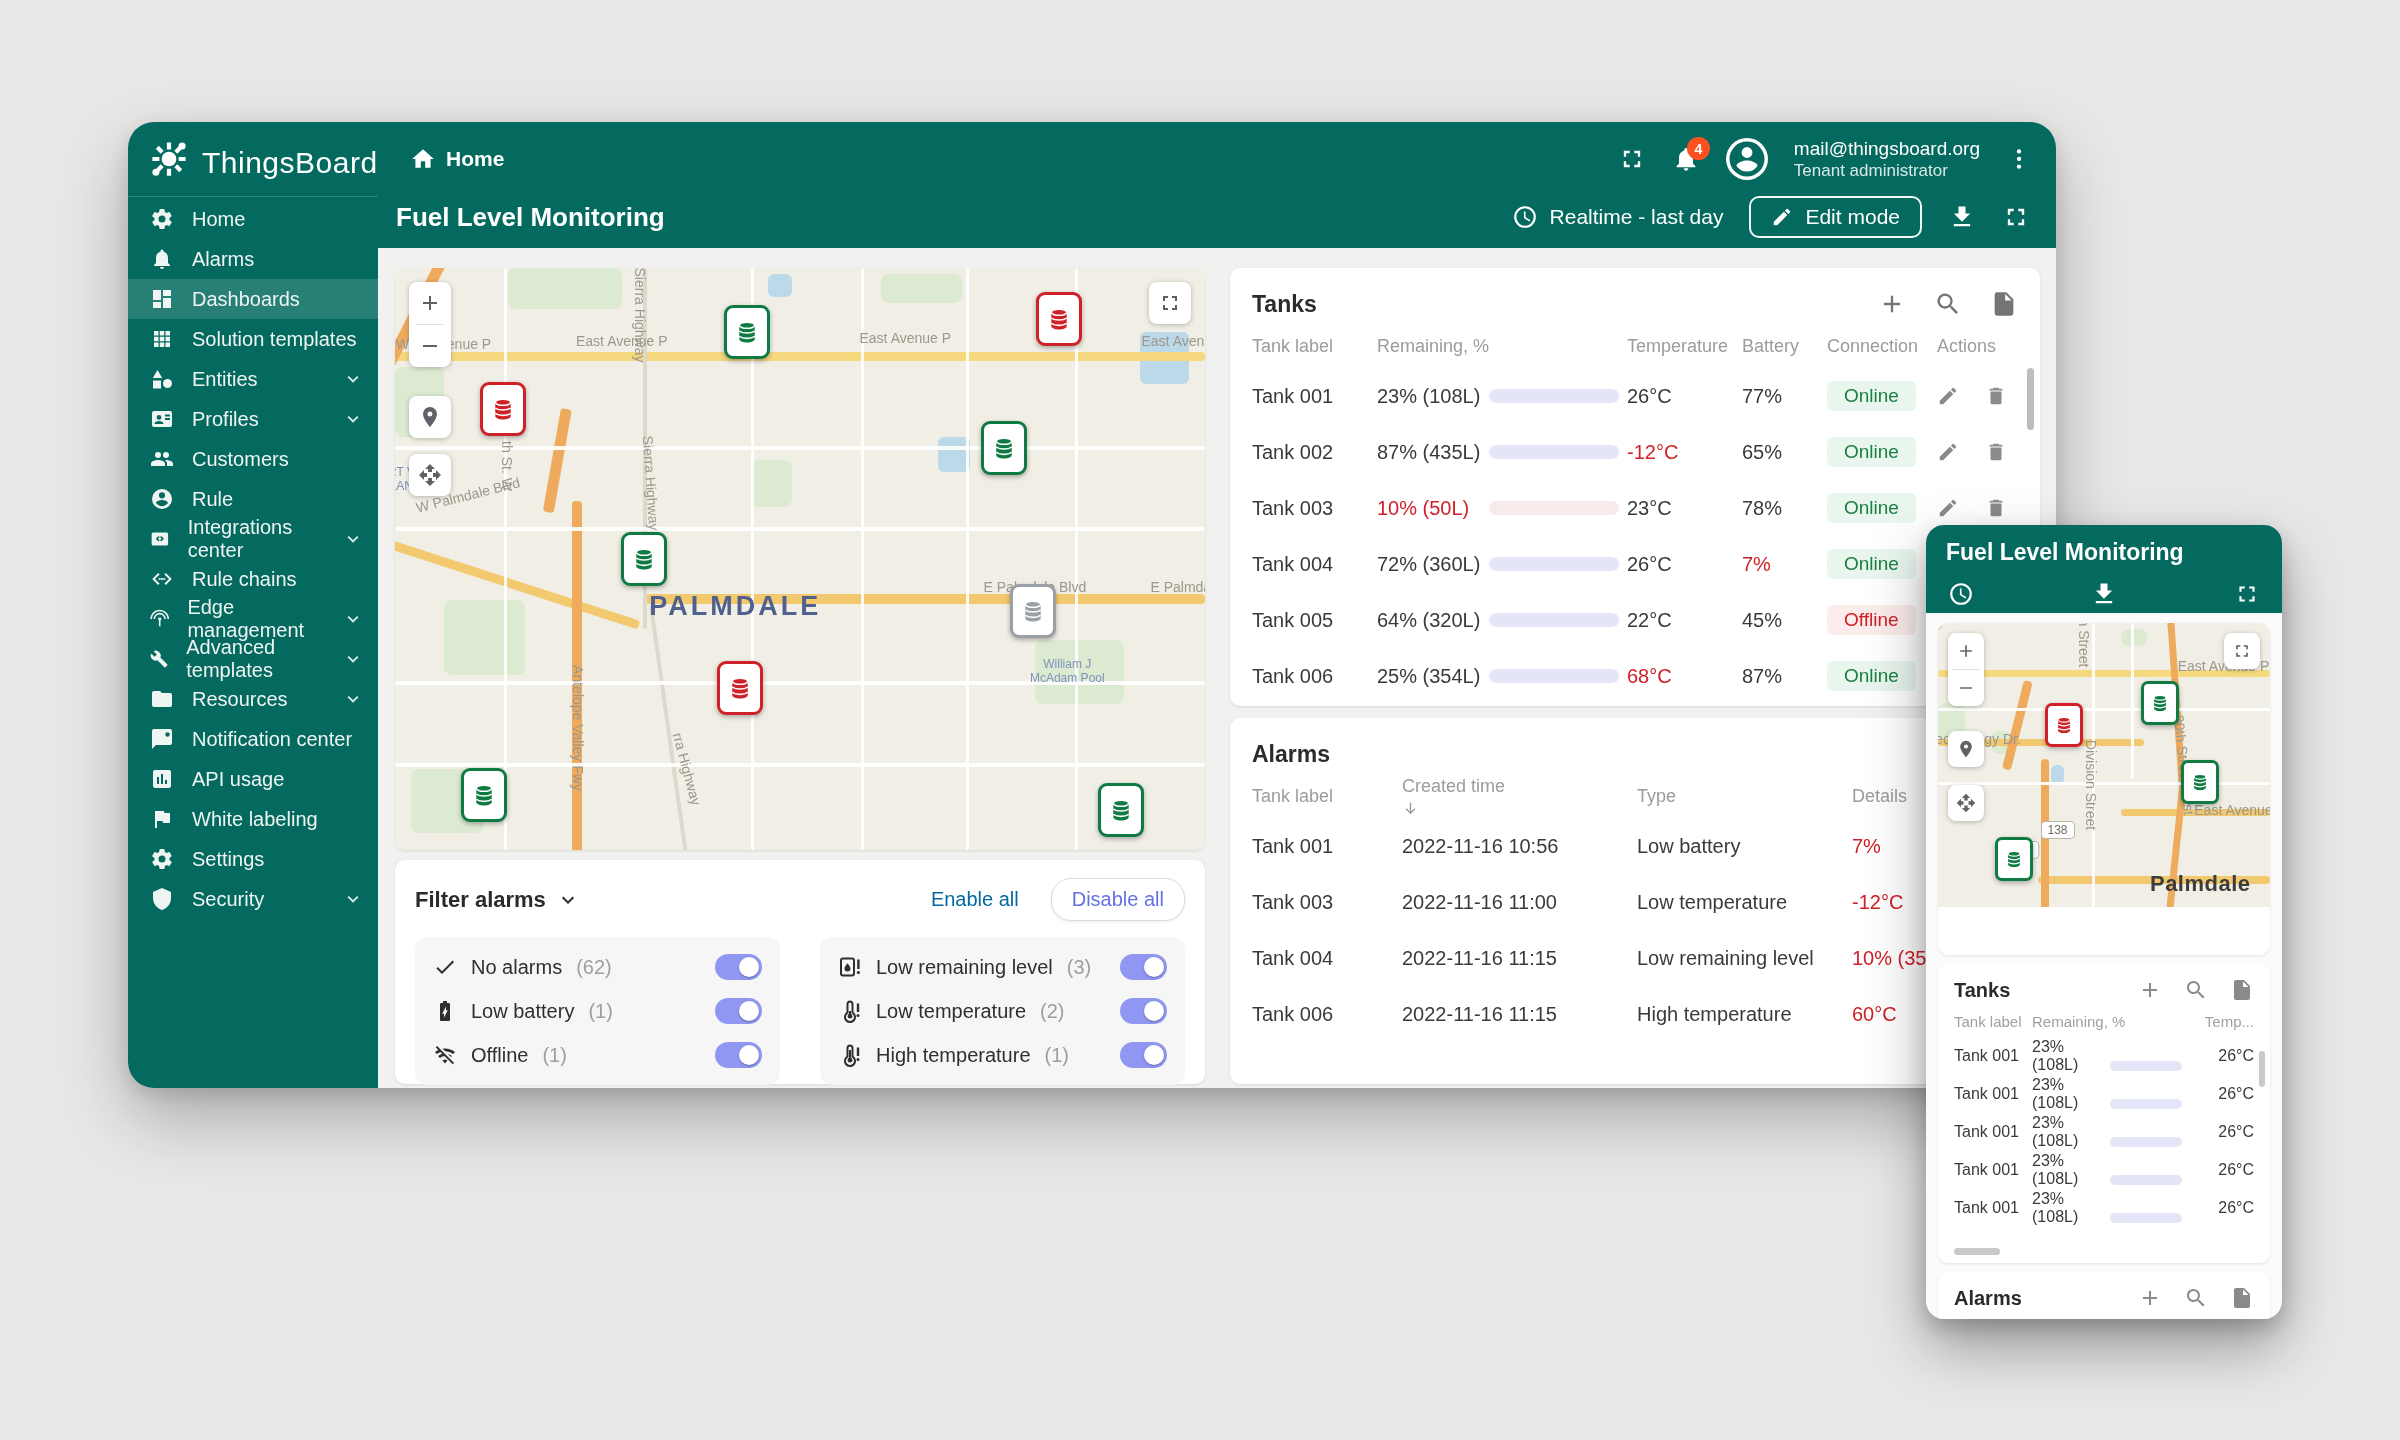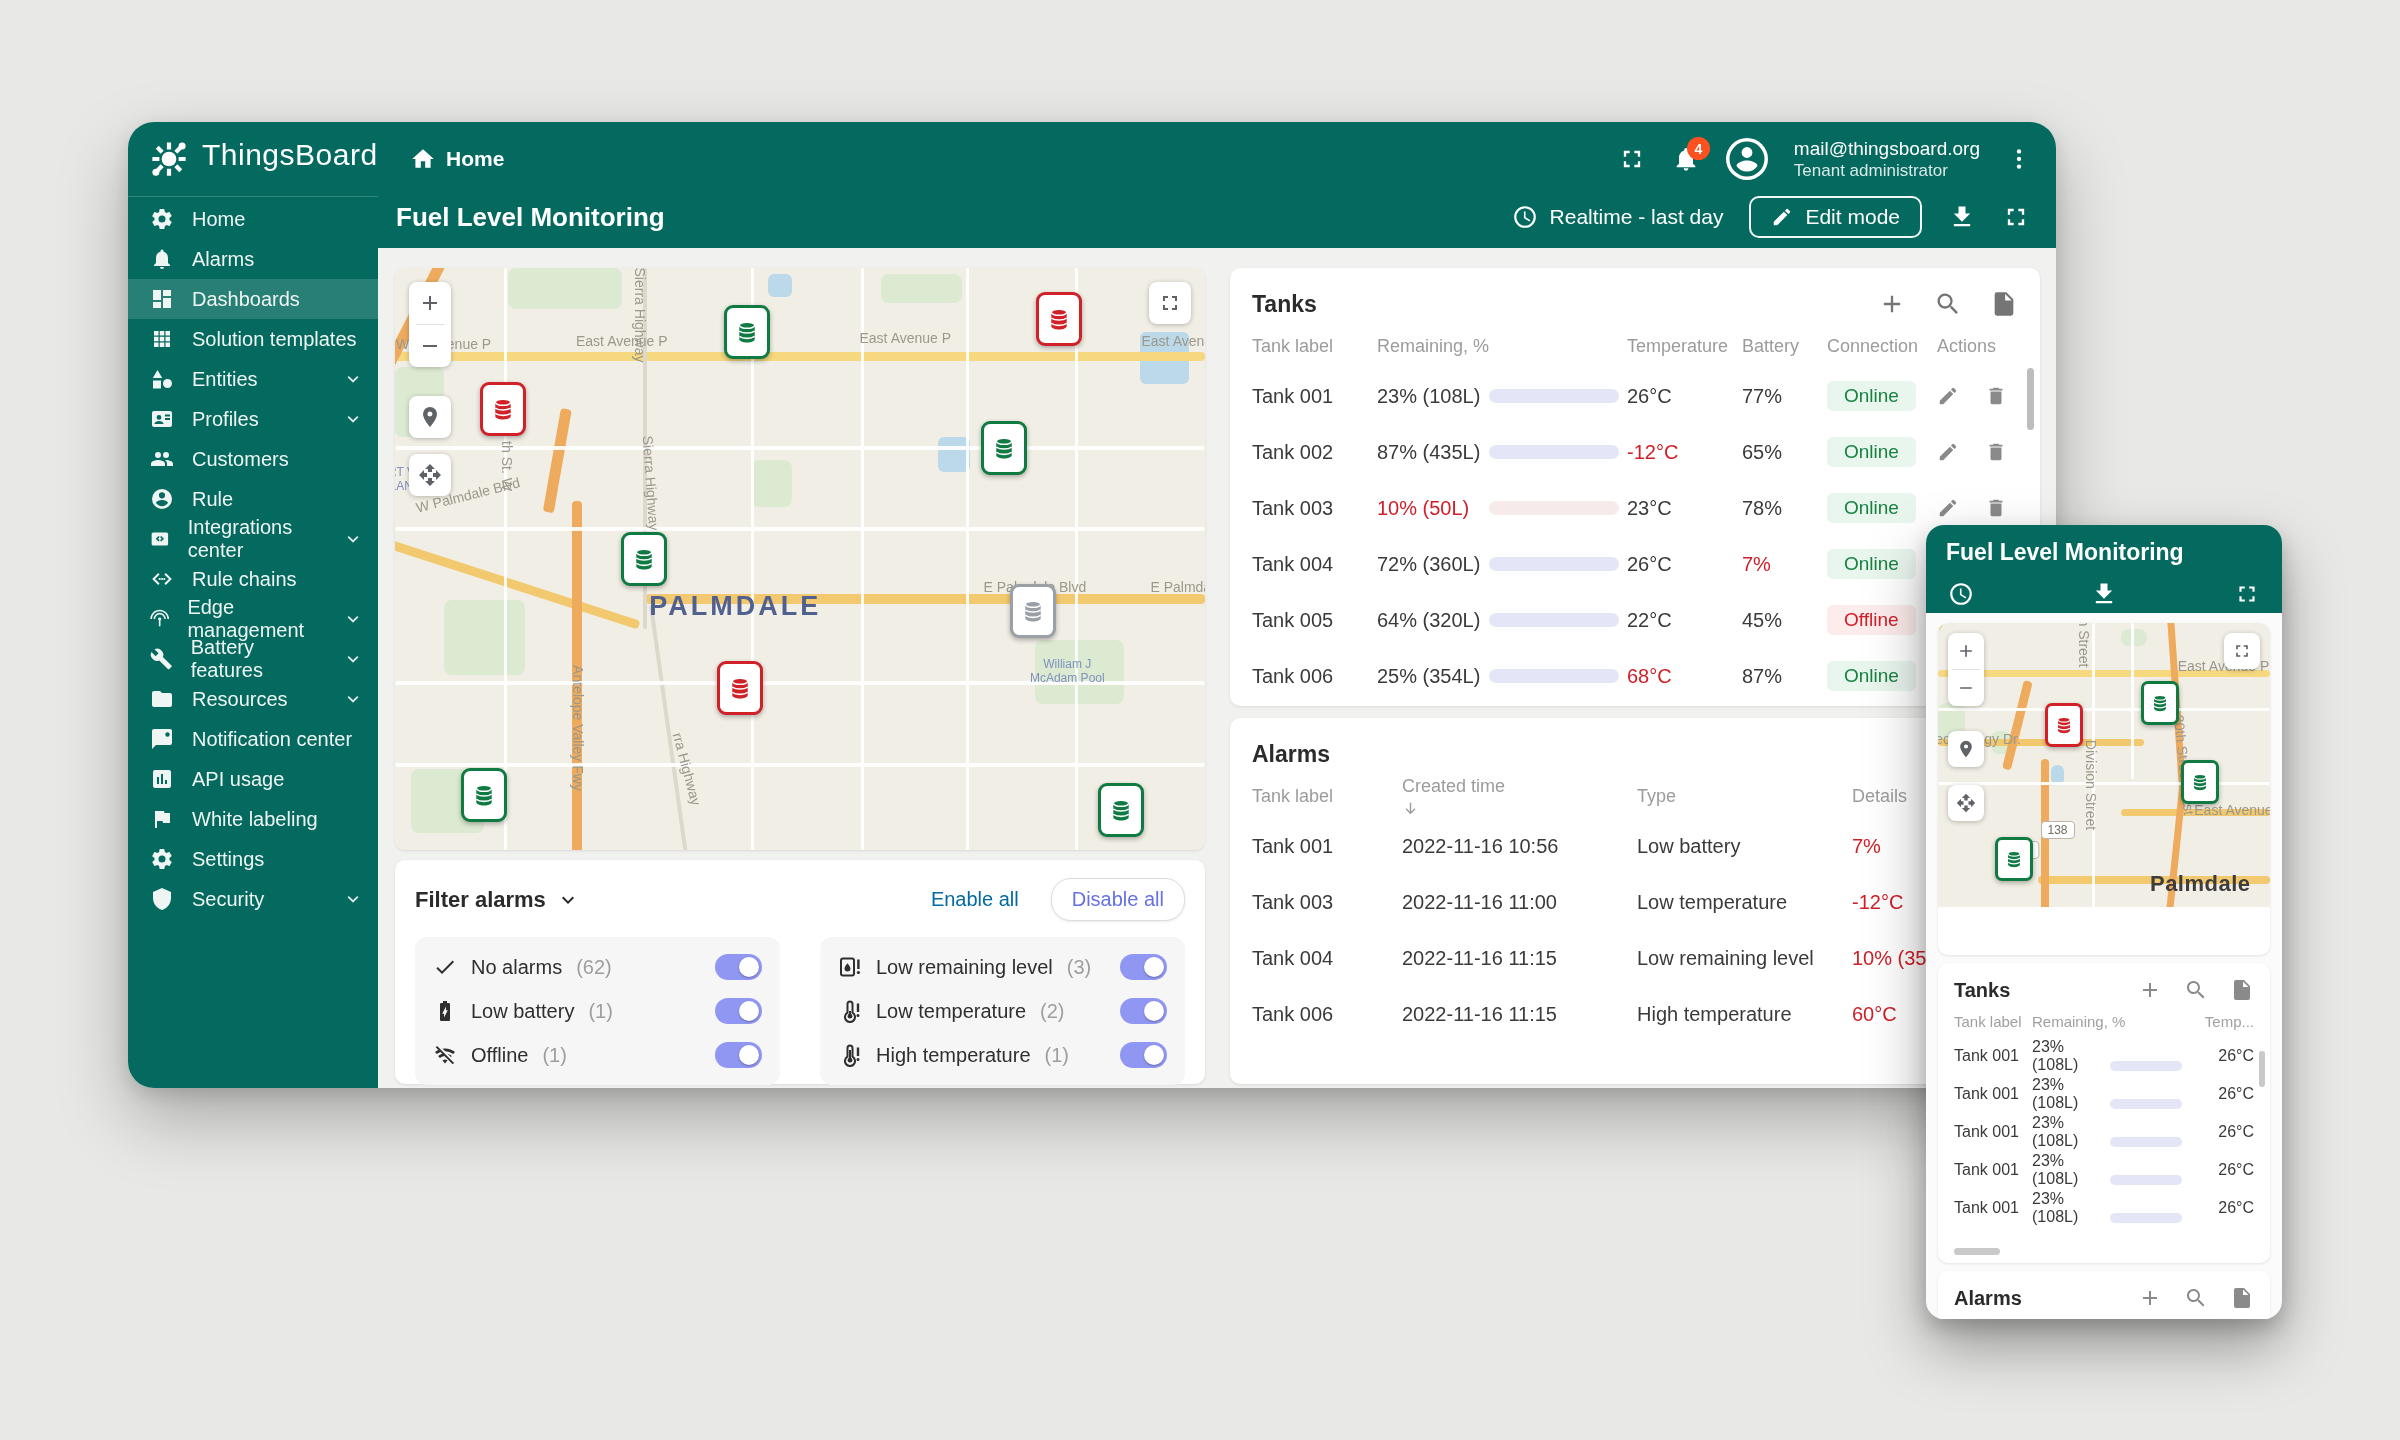--- a/index.html
+++ b/index.html
@@ -1,21 +1,21 @@
 <!DOCTYPE html>
 <html><head>
 <meta charset="utf-8">
 <style>
   html,body{margin:0;padding:0;background:#e8e8e6;font-family:"Liberation Sans","DejaVu Sans",sans-serif;}
   .stage{position:relative;width:2400px;height:1440px;background:#e8e8e6;overflow:hidden;}
   
   .window{position:absolute;left:128px;top:122px;width:1928px;height:966px;border-radius:26px;
     background:#f1f1ef;box-shadow:0 30px 70px rgba(0,0,0,.28),0 6px 18px rgba(0,0,0,.12);overflow:hidden;}
   .topbar{position:absolute;left:0;top:0;right:0;height:74px;background:#046a5f;display:flex;align-items:center;color:#fff;}
-  .brand{width:250px;display:flex;align-items:flex-start;gap:12px;padding-left:20px;box-sizing:border-box;flex:0 0 250px;}
+  .brand{width:250px;display:flex;align-items:flex-end;gap:12px;padding-left:20px;box-sizing:border-box;flex:0 0 250px;}
   .brand-name{font-size:30px;font-weight:400;letter-spacing:.5px;color:#fff;}
   .crumb{display:flex;align-items:center;gap:10px;font-size:21px;font-weight:700;margin-left:32px;}
   .top-actions{margin-left:auto;display:flex;align-items:center;gap:26px;padding-right:24px;}
   .bell-wrap{position:relative;}
   .badge{position:absolute;top:-8px;right:-10px;min-width:23px;height:23px;border-radius:12px;background:#ff5120;
     color:#fff;font-size:14px;font-weight:700;display:flex;align-items:center;justify-content:center;}
   .avatar{width:42px;height:42px;border-radius:50%;background:#fff;display:flex;align-items:center;justify-content:center;}
   .user-block{line-height:1.25;}
   .user-email{font-size:19px;}
   .user-role{font-size:17px;opacity:.85;}
@@ -271,21 +271,21 @@
             <span class="chev">
               <svg width="22" height="22" viewBox="0 0 24 24" fill="currentColor">
                 <path d="M7.4 8.6L12 13.2l4.6-4.6L18 10l-6 6-6-6z"></path>
               </svg>
             </span>
           </div>
           <div class="side-item">
             <svg width="24" height="24" viewBox="0 0 24 24" fill="currentColor">
               <path d="M22.7 19l-9.1-9.1a6 6 0 00-1.5-6.9A6.1 6.1 0 004.7 1.7L9 6 6 9 1.6 4.7a6.1 6.1 0 001.3 7.4 6 6 0 006.9 1.5l9.1 9.1a1 1 0 001.4 0l2.3-2.3a1 1 0 00.1-1.4z"></path>
             </svg>
-            <span>Battery features</span>
+            <span>Advanced templates</span>
             <span class="chev">
               <svg width="22" height="22" viewBox="0 0 24 24" fill="currentColor">
                 <path d="M7.4 8.6L12 13.2l4.6-4.6L18 10l-6 6-6-6z"></path>
               </svg>
             </span>
           </div>
           <div class="side-item">
             <svg width="24" height="24" viewBox="0 0 24 24" fill="currentColor">
               <path d="M10 4H4a2 2 0 00-2 2v12a2 2 0 002 2h16a2 2 0 002-2V8a2 2 0 00-2-2h-8l-2-2z"></path>
             </svg>

